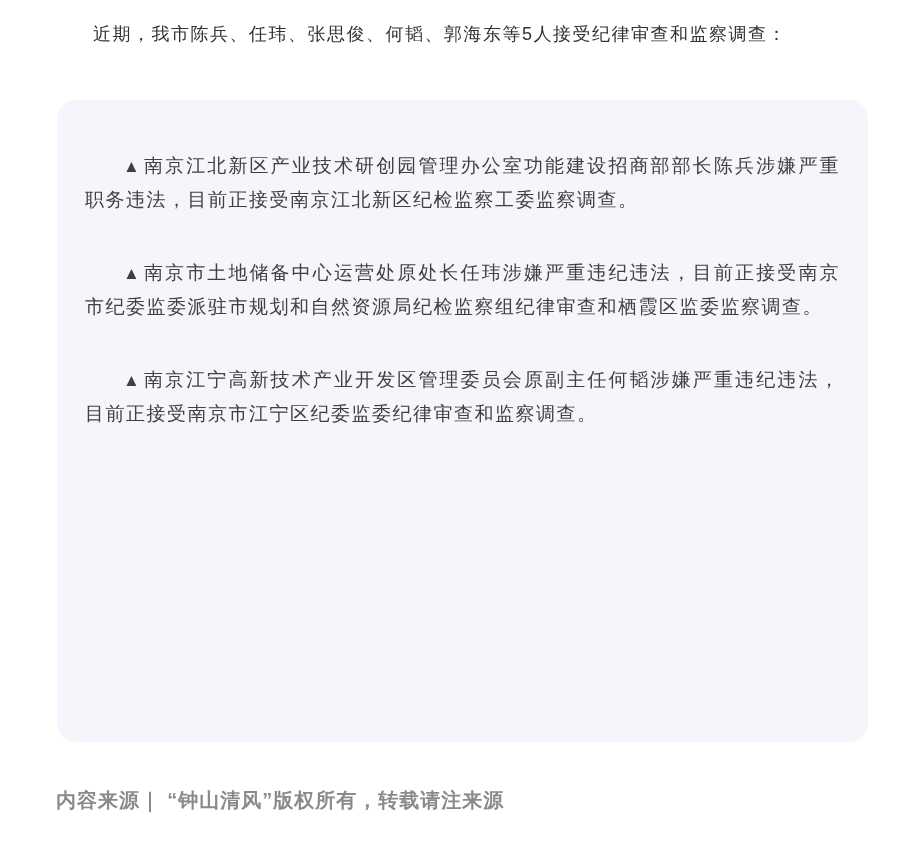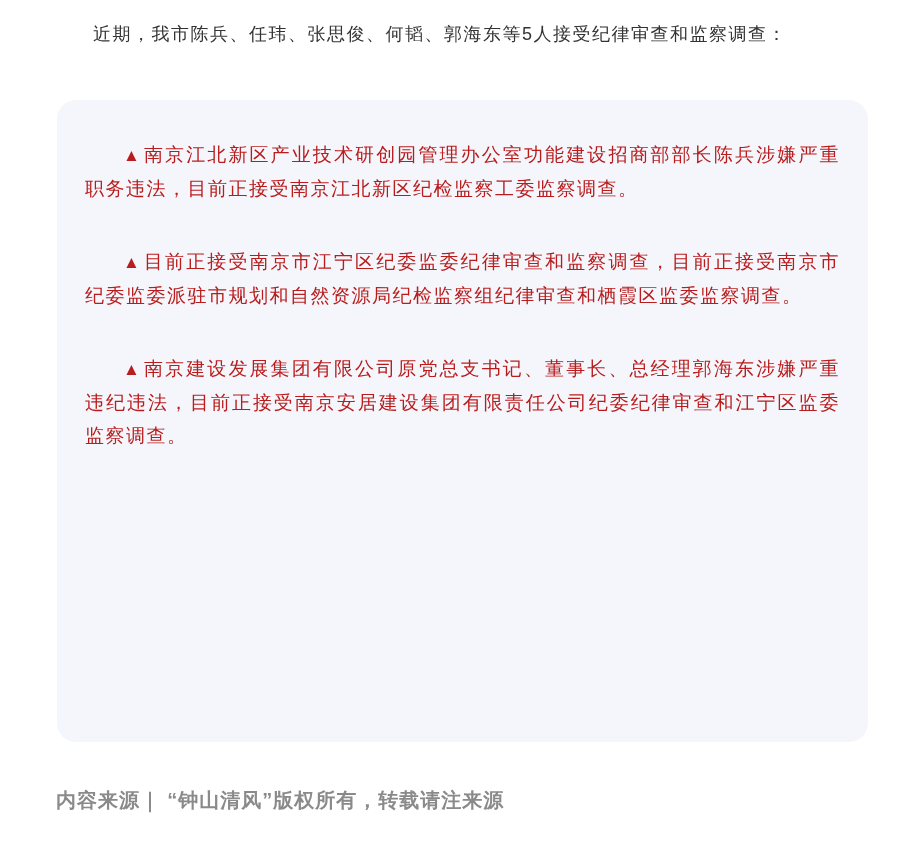--- a/index.html
+++ b/index.html
@@ -29,25 +29,25 @@
     color: #333333;
   }
   .card {
     margin: 52px 32px 0 57px;
     width: 811px;
     min-height: 642px;
     background: #f4f6fc;
     padding: 38px 28px 46px 28px;
   }
   .case {
-    margin: 0 0 40px 0;
+    margin: 11px 0 40px 0;
     font-size: 19px;
     letter-spacing: 1.5px;
     line-height: 33px;
-    color: #b91c1c;
+    color: #404040;
     text-indent: 2em;
     text-align: justify;
   }
   .case:last-child { margin-bottom: 0; }
   .marker {
     display: inline;
     margin-right: 2px;
     font-size: 17px;
   }
   .footer {
@@ -64,23 +64,23 @@
 <body>
 
 <div class="page">
 
   <p class="intro">近期，我市陈兵、任玮、张思俊、何韬、郭海东等5人接受纪律审查和监察调查：</p>
 
   <div class="card">
 
     <p class="case"><span class="marker">▲</span><span>南京江北新区产业技术研创园管理办公室功能建设招商部部长陈兵涉嫌严重职务违法，目前正接受南京江北新区纪检监察工委监察调查。</span></p>
 
-    <p class="case"><span class="marker">▲</span><span>目前正接受南京市江宁区纪委监委纪律审查和监察调查，目前正接受南京市纪委监委派驻市规划和自然资源局纪检监察组纪律审查和栖霞区监委监察调查。</span></p>
+    <p class="case"><span class="marker">▲</span><span>南京市土地储备中心运营处原处长任玮涉嫌严重违纪违法，目前正接受南京市纪委监委派驻市规划和自然资源局纪检监察组纪律审查和栖霞区监委监察调查。</span></p>
 
 
+    <p class="case"><span class="marker">▲</span><span>南京江宁高新技术产业开发区管理委员会原副主任何韬涉嫌严重违纪违法，目前正接受南京市江宁区纪委监委纪律审查和监察调查。</span></p>
 
-    <p class="case"><span class="marker">▲</span><span>南京建设发展集团有限公司原党总支书记、董事长、总经理郭海东涉嫌严重违纪违法，目前正接受南京安居建设集团有限责任公司纪委纪律审查和江宁区监委监察调查。</span></p>
 
   </div>
 
   <p class="footer">内容来源｜ “钟山清风”版权所有，转载请注来源</p>
 
 </div>
 
 </body></html>

